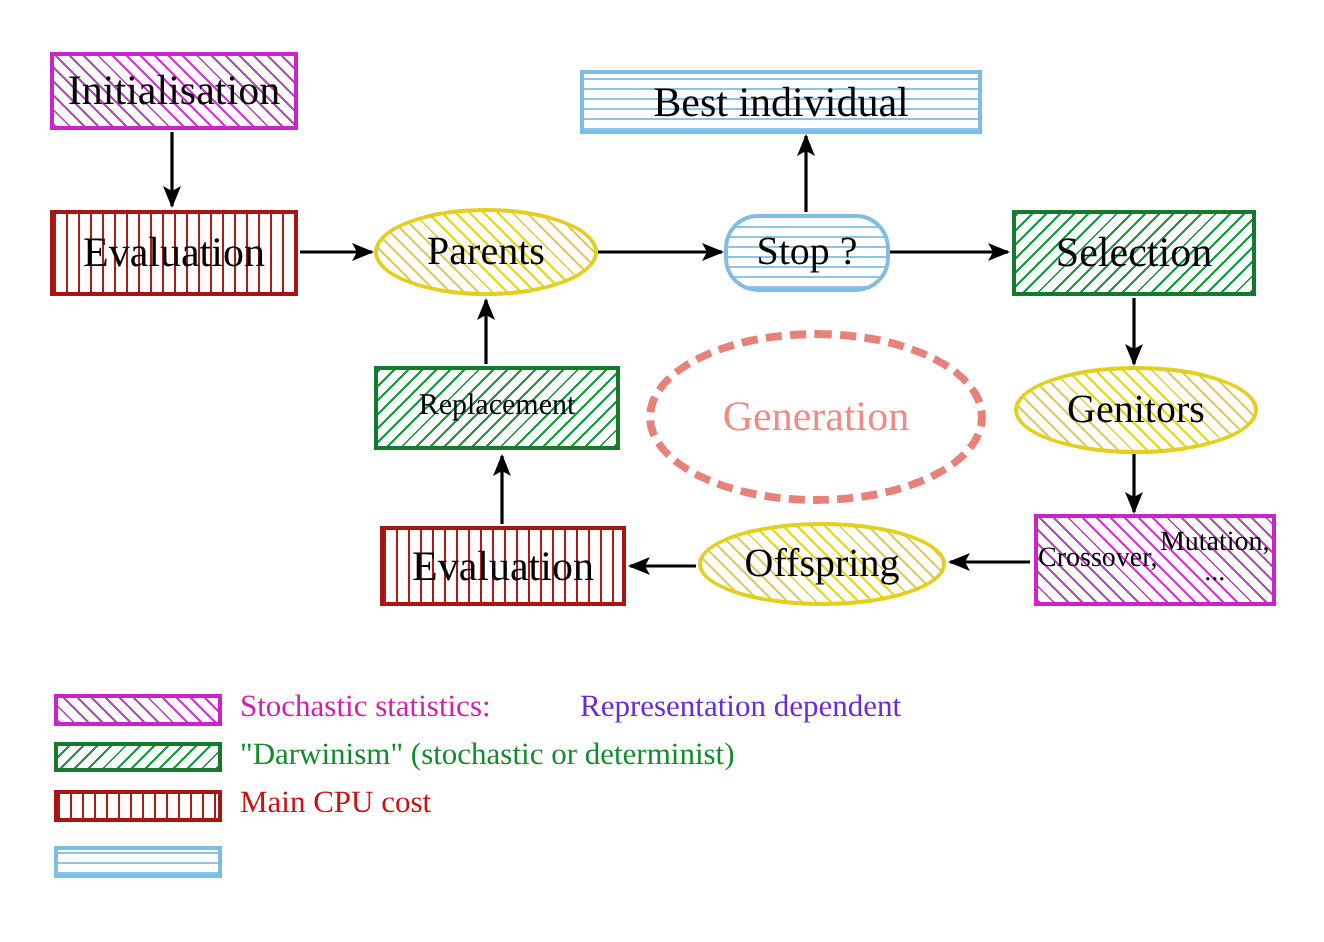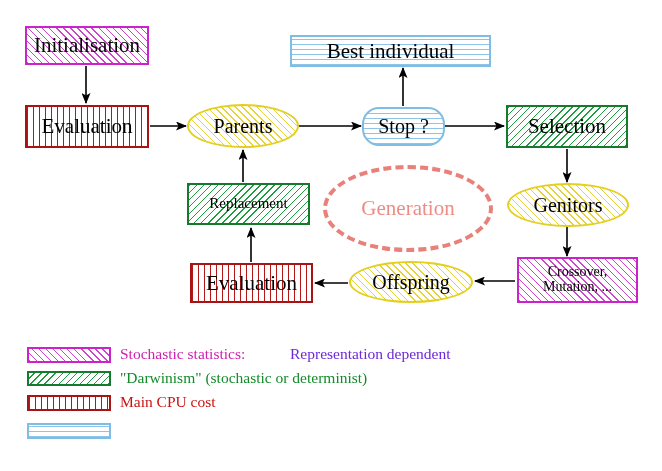--- a/index.html
+++ b/index.html
@@ -106,21 +106,21 @@
   </div>
 
   <div class="node hatch-green" style="left:506px;top:105px;width:122px;height:43px;font-size:21px;">
     <span>Selection</span>
   </div>
 
   <div class="node hatch-yellow ellipse" style="left:507px;top:183px;width:122px;height:44px;font-size:20px;">
     <span>Genitors</span>
   </div>
 
-  <div class="node hatch-magenta" style="left:517px;top:257px;width:121px;height:46px;font-size:14px;flex-direction:column;">
+  <div class="node hatch-magenta" style="left:517px;top:257px;width:121px;height:46px;font-size:14px;">
     <span>Crossover,</span>
     <span>Mutation, ...</span>
   </div>
 
   <div class="node hatch-yellow ellipse" style="left:349px;top:261px;width:124px;height:42px;font-size:20px;">
     <span>Offspring</span>
   </div>
 
   <div class="node hatch-red" style="left:190px;top:263px;width:123px;height:40px;font-size:21px;">
     <span>Evaluation</span>

